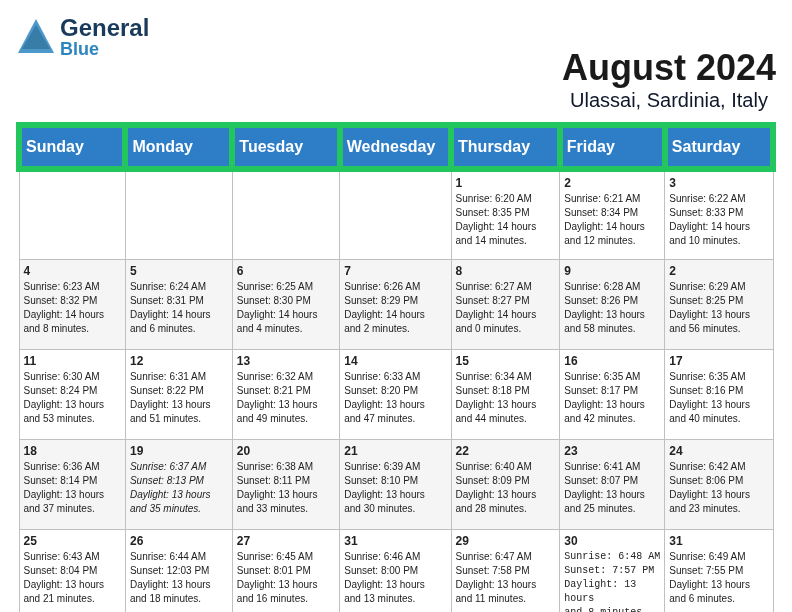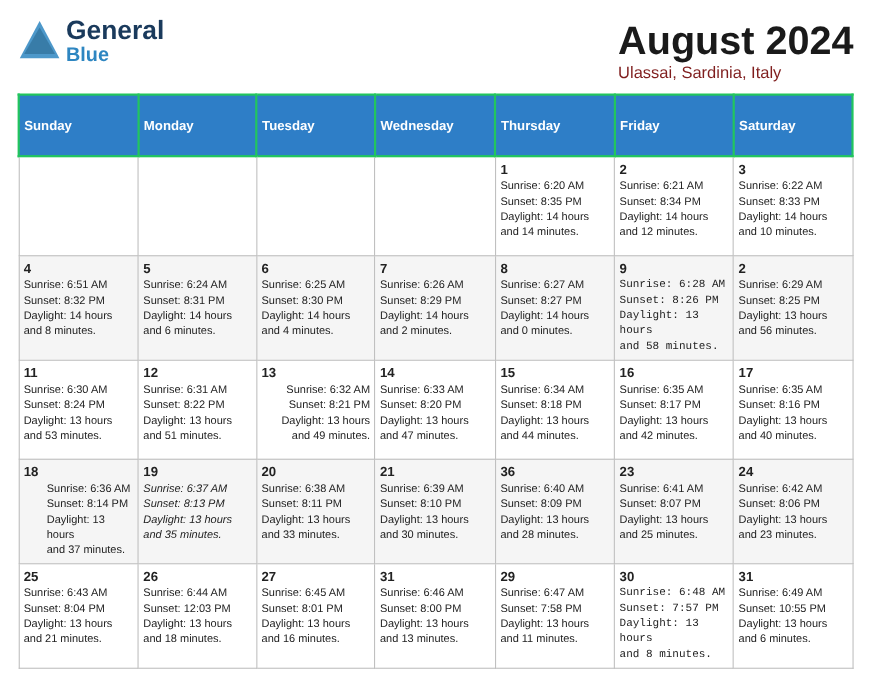--- a/index.html
+++ b/index.html
@@ -10,44 +10,45 @@
       min-height: 612px;
       padding: 16px;
     }
     .header {
       display: flex;
       align-items: flex-start;
       justify-content: space-between;
       margin-bottom: 10px;
     }
     .title-area {
-      text-align: left;
+      text-align: center;
+      margin-top: 31px;
     }
     .month-year {
       font-size: 36px;
       font-weight: bold;
       color: #1a1a1a;
     }
     .location {
-      font-size: 15px;
-      color: #7f1d1d;
+      font-size: 20px;
+      color: #0f172a;
     }
     .calendar {
       width: 100%;
       border-collapse: collapse;
       font-size: 11px;
     }
     .calendar thead tr th {
       background: #2e7ec7;
       color: #fff;
-      padding: 20px 4px;
+      padding: 10px 4px;
       text-align: left;
-      font-size: 12px;
-      font-weight: bold;
-      border: 2px solid #22c55e;
+      font-size: 16px;
+      font-weight: bold;
+      border: 6px solid #22c55e;
     }
     .calendar tbody tr td {
       border: 1px solid #c0c0c0;
       vertical-align: top;
       padding: 4px 4px;
       width: 113px;
       min-height: 80px;
       height: 90px;
       background: #fff;
       color: #222;
@@ -147,21 +148,21 @@
           <div class="day-number">3</div>
           <div class="day-info" style="white-space: pre-line;">Sunrise: 6:22 AM
 Sunset: 8:33 PM
 Daylight: 14 hours
 and 10 minutes.</div>
         </td>
       </tr>
       <tr>
         <td>
           <div class="day-number">4</div>
-          <div class="day-info" style="white-space: pre-line;">Sunrise: 6:51 AM
+          <div class="day-info" style="white-space: pre-line;">Sunrise: 6:23 AM
 Sunset: 8:32 PM
 Daylight: 14 hours
 and 8 minutes.</div>
         </td>
         <td>
           <div class="day-number">5</div>
           <div class="day-info" style="white-space: pre-line;">Sunrise: 6:24 AM
 Sunset: 8:31 PM
 Daylight: 14 hours
 and 6 minutes.</div>
@@ -182,21 +183,21 @@
         </td>
         <td>
           <div class="day-number">8</div>
           <div class="day-info" style="white-space: pre-line;">Sunrise: 6:27 AM
 Sunset: 8:27 PM
 Daylight: 14 hours
 and 0 minutes.</div>
         </td>
         <td>
           <div class="day-number">9</div>
-          <div class="day-info" style="white-space: pre-line; font-family: Liberation Mono, monospace;">Sunrise: 6:28 AM
+          <div class="day-info" style="white-space: pre-line;">Sunrise: 6:28 AM
 Sunset: 8:26 PM
 Daylight: 13 hours
 and 58 minutes.</div>
         </td>
         <td>
           <div class="day-number">2</div>
           <div class="day-info" style="white-space: pre-line;">Sunrise: 6:29 AM
 Sunset: 8:25 PM
 Daylight: 13 hours
 and 56 minutes.</div>
@@ -212,21 +213,21 @@
         </td>
         <td>
           <div class="day-number">12</div>
           <div class="day-info" style="white-space: pre-line;">Sunrise: 6:31 AM
 Sunset: 8:22 PM
 Daylight: 13 hours
 and 51 minutes.</div>
         </td>
         <td>
           <div class="day-number">13</div>
-          <div class="day-info" style="white-space: pre-line; text-align: right;">Sunrise: 6:32 AM
+          <div class="day-info" style="white-space: pre-line;">Sunrise: 6:32 AM
 Sunset: 8:21 PM
 Daylight: 13 hours
 and 49 minutes.</div>
         </td>
         <td>
           <div class="day-number">14</div>
           <div class="day-info" style="white-space: pre-line;">Sunrise: 6:33 AM
 Sunset: 8:20 PM
 Daylight: 13 hours
 and 47 minutes.</div>
@@ -249,21 +250,21 @@
           <div class="day-number">17</div>
           <div class="day-info" style="white-space: pre-line;">Sunrise: 6:35 AM
 Sunset: 8:16 PM
 Daylight: 13 hours
 and 40 minutes.</div>
         </td>
       </tr>
       <tr>
         <td>
           <div class="day-number">18</div>
-          <div class="day-info" style="white-space: pre-line; margin-left: 21px;">Sunrise: 6:36 AM
+          <div class="day-info" style="white-space: pre-line;">Sunrise: 6:36 AM
 Sunset: 8:14 PM
 Daylight: 13 hours
 and 37 minutes.</div>
         </td>
         <td>
           <div class="day-number">19</div>
           <div class="day-info" style="white-space: pre-line; font-style: italic;">Sunrise: 6:37 AM
 Sunset: 8:13 PM
 Daylight: 13 hours
 and 35 minutes.</div>
@@ -276,21 +277,21 @@
 and 33 minutes.</div>
         </td>
         <td>
           <div class="day-number">21</div>
           <div class="day-info" style="white-space: pre-line;">Sunrise: 6:39 AM
 Sunset: 8:10 PM
 Daylight: 13 hours
 and 30 minutes.</div>
         </td>
         <td>
-          <div class="day-number">36</div>
+          <div class="day-number">22</div>
           <div class="day-info" style="white-space: pre-line;">Sunrise: 6:40 AM
 Sunset: 8:09 PM
 Daylight: 13 hours
 and 28 minutes.</div>
         </td>
         <td>
           <div class="day-number">23</div>
           <div class="day-info" style="white-space: pre-line;">Sunrise: 6:41 AM
 Sunset: 8:07 PM
 Daylight: 13 hours
@@ -343,19 +344,19 @@
         <td>
           <div class="day-number">30</div>
           <div class="day-info" style="white-space: pre-line; font-family: Liberation Mono, monospace;">Sunrise: 6:48 AM
 Sunset: 7:57 PM
 Daylight: 13 hours
 and 8 minutes.</div>
         </td>
         <td>
           <div class="day-number">31</div>
           <div class="day-info" style="white-space: pre-line;">Sunrise: 6:49 AM
-Sunset: 10:55 PM
+Sunset: 7:55 PM
 Daylight: 13 hours
 and 6 minutes.</div>
         </td>
       </tr>
     </tbody>
 </table>
 
 </body></html>

